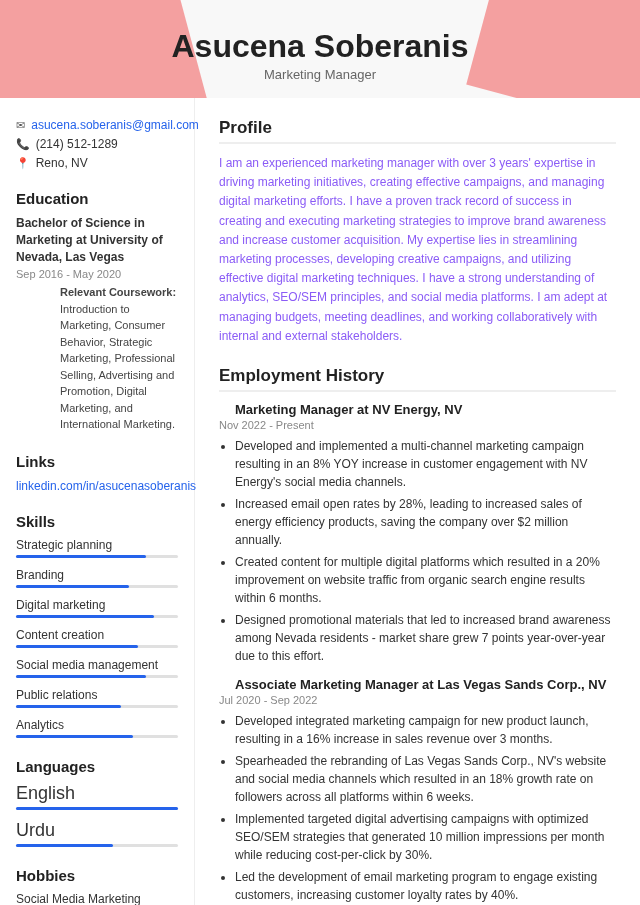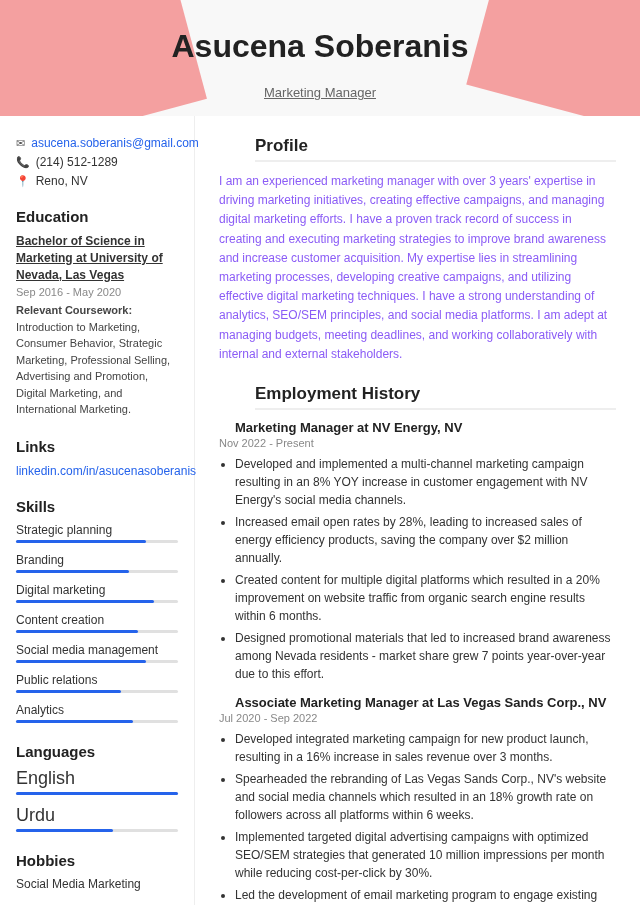--- a/index.html
+++ b/index.html
@@ -40,22 +40,22 @@
     }
     .header-name {
       font-size: 32px;
       font-weight: bold;
       color: #222;
       position: relative; z-index: 1;
     }
     .header-title {
       font-size: 13px;
       color: #666;
-      margin-top: 20px;
-      position: relative; z-index: 1; text-decoration: underline;
+      margin-top: 2px;
+      position: relative; z-index: 1;
     }
 
     
     .main-layout {
       display: flex;
       min-height: 800px;
     }
 
     
     .sidebar {
@@ -96,33 +96,33 @@
       color: #2563eb;
       text-decoration: none;
       font-size: 12px;
     }
 
     .edu-degree {
       font-weight: bold;
       font-size: 12px;
       line-height: 1.4;
       margin-bottom: 3px;
-      text-decoration: underline;
     }
 
     .edu-dates {
       font-size: 11px;
       color: #888;
       margin-bottom: 4px;
     }
 
     .edu-coursework {
       font-size: 11px;
       color: #444;
       line-height: 1.5;
+      margin-left: 44px;
     }
 
     .link-item {
       color: #2563eb;
       text-decoration: none;
       font-size: 12px;
       text-align: right;
     }
 
     
@@ -180,21 +180,20 @@
       margin-bottom: 20px;
     }
 
     .section-title {
       font-size: 17px;
       font-weight: bold;
       color: #222;
       border-bottom: 2px solid #eee;
       padding-bottom: 4px;
       margin-bottom: 10px;
-      margin-left: 36px;
     }
 
     .profile-text {
       font-size: 12px;
       color: #8b5cf6;
       line-height: 1.6;
     }
 
     .job-title {
       font-weight: bold;

